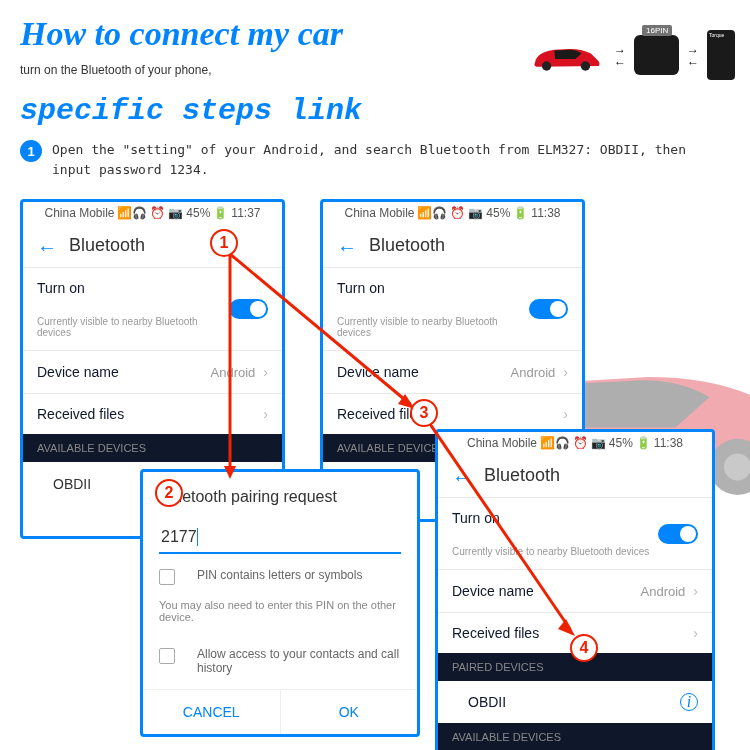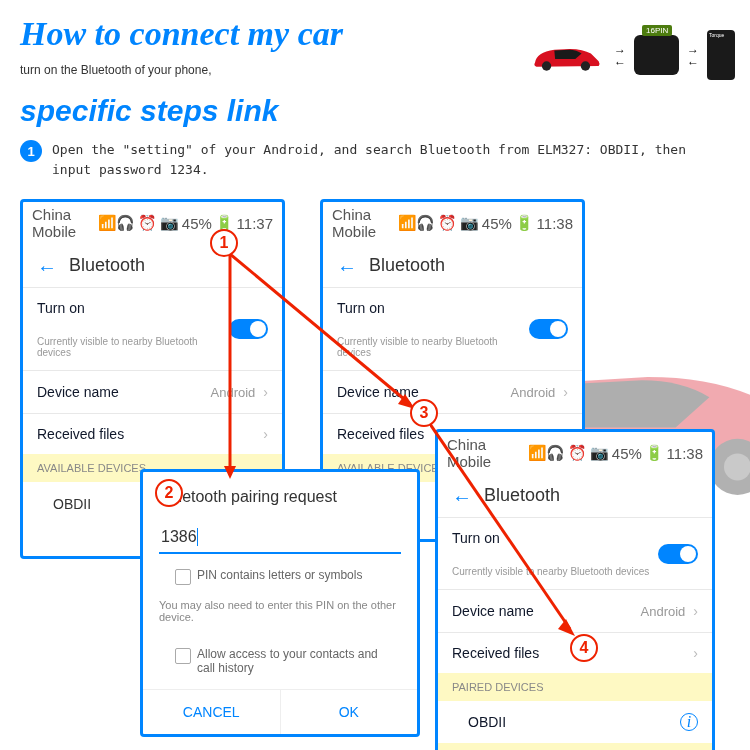--- a/index.html
+++ b/index.html
@@ -4,56 +4,56 @@
 <style>
 *{margin:0;padding:0;box-sizing:border-box;font-family:Arial,sans-serif}
 body{width:750px;height:750px;background:#fff;position:relative;overflow:hidden}
 .bg-car{position:absolute;right:-100px;top:180px;width:450px;height:450px;opacity:.35;z-index:0}
 .header{padding:15px 20px 10px}
 .title1{color:#0085ff;font-style:italic;font-weight:bold;font-size:34px;font-family:"Comic Sans MS",cursive}
 .subtitle{font-size:12px;color:#333;line-height:1.5;margin-top:8px;font-family:monospace}
 .top-icons{position:absolute;right:15px;top:30px;display:flex;align-items:center;gap:8px}
 .car-icon{width:80px;height:35px}
 .obd-box{width:45px;height:40px;background:#1a1a1a;border-radius:6px;position:relative}
-.obd-label{position:absolute;top:-10px;left:8px;background:#4d7c0f;color:#fff;font-size:8px;padding:1px 4px;border-radius:2px}
+.obd-label{position:absolute;top:-10px;left:8px;background:#737373;color:#fff;font-size:8px;padding:1px 4px;border-radius:2px}
 .phone-icon{width:28px;height:50px;background:#1a1a1a;border-radius:4px}
 .phone-label{color:#fff;font-size:5px;padding:2px}
-.title2{color:#0085ff;font-style:italic;font-weight:bold;font-size:30px;font-family:Liberation Sans, sans-serif;margin-top:15px}
+.title2{color:#0085ff;font-style:italic;font-weight:bold;font-size:30px;font-family:Liberation Mono, monospace;margin-top:15px}
 .step-row{display:flex;align-items:flex-start;gap:10px;margin-top:12px}
 .step-num{width:22px;height:22px;border-radius:50%;background:#0085ff;color:#fff;display:flex;align-items:center;justify-content:center;font-size:13px;font-weight:bold;flex-shrink:0}
 .step-text{font-size:13px;color:#333;line-height:1.5;font-family:monospace}
 .screens{position:relative;margin-top:10px;z-index:1}
 .screen{position:absolute;background:#fff;border:3px solid #0085ff;border-radius:4px;width:265px}
 .screen1{left:20px;top:0}
 .screen2{left:320px;top:0}
 .screen3{left:140px;top:270px;width:280px}
 .screen4{left:435px;top:230px;width:280px}
-.statusbar{display:flex;justify-content:center;padding:4px 9px;font-size:15px;color:#555}
+.statusbar{display:flex;justify-content:center;padding:4px 9px;font-size:12px;color:#555}
 .sb-left{display:flex;gap:3px;align-items:center}
 .sb-right{display:flex;gap:3px;align-items:center}
 .screen-header{display:flex;align-items:center;gap:12px;padding:10px 14px}
 .back-arrow{color:#0085ff;font-size:20px}
 .screen-title{font-size:18px;color:#333;font-weight:500}
 .divider{height:1px;background:#e8e8e8}
 .row{padding:12px 14px;display:flex;justify-content:space-between;align-items:center}
 .row-main{font-size:14px;color:#0f172a;font-weight:500}
 .row-sub{font-size:10px;color:#999;margin-top:20px}
 .toggle{width:40px;height:20px;background:#0085ff;border-radius:10px;position:relative}
 .toggle::after{content:'';position:absolute;right:2px;top:2px;width:16px;height:16px;background:#fff;border-radius:50%}
 .chevron{color:#bbb;font-size:14px}
 .row-value{color:#999;font-size:13px;margin-right:8px}
-.section-label{background:#fef9c3;padding:8px 14px;font-size:11px;color:#888;font-weight:500}
+.section-label{background:#0f172a;padding:8px 14px;font-size:11px;color:#888;font-weight:500}
 .device-row{padding:14px 14px 14px 30px;font-size:14px;color:#333}
 .device-row.pairing{color:#bbb}
 .pairing-sub{font-size:10px;color:#bbb;margin-top:2px}
 .info-icon{color:#0085ff;font-size:16px;border:1.5px solid #0085ff;border-radius:50%;width:18px;height:18px;display:inline-flex;align-items:center;justify-content:center;font-style:italic;font-family:serif}
 .dialog-title{font-size:16px;padding:16px;color:#333;font-weight:500}
 .pin-input{margin:0 16px;border-bottom:2px solid #0085ff;padding:6px 2px;font-size:16px;color:#333;display:flex;align-items:center}
 .cursor{width:1px;height:18px;background:#0085ff;display:inline-block}
-.checkbox-row{display:flex;align-items:flex-start;gap:6px;padding:14px 32px}
+.checkbox-row{display:flex;align-items:flex-start;gap:22px;padding:14px 16px}
 .checkbox{width:16px;height:16px;border:1.5px solid #aaa;border-radius:2px;flex-shrink:0;margin-top:1px}
 .checkbox-label{font-size:12px;color:#666}
 .hint-text{font-size:11px;color:#888;padding:0 16px 10px}
 .dialog-buttons{display:flex;border-top:1px solid #eee}
 .dialog-btn{flex:1;text-align:center;padding:14px;font-size:14px;color:#0085ff;font-weight:500}
 .dialog-btn:first-child{border-right:1px solid #eee}
 .circle-num{position:absolute;width:28px;height:28px;border:2.5px solid #e20;border-radius:50%;background:#fff;color:#e20;display:flex;align-items:center;justify-content:center;font-size:16px;font-weight:bold;z-index:10}
 .arrow-line{position:absolute;z-index:5}
 </style>
 </head>
@@ -188,21 +188,21 @@
 <div class="section-label">AVAILABLE DEVICES</div>
 <div class="device-row pairing">
 <div>OBDII</div>
         <div class="pairing-sub">Pairing...</div>
 </div>
 </div>
 
 <div class="screen screen3">
 <div class="dialog-title">Bluetooth pairing request</div>
 <div class="pin-input">
-        <span>1386</span>
+        <span>2177</span>
         <span class="cursor"></span>
       </div>
 <div class="checkbox-row">
 <div class="checkbox"></div>
 <div class="checkbox-label">PIN contains letters or symbols</div>
 </div>
 <div class="hint-text">You may also need to enter this PIN on the other device.</div>
 <div class="checkbox-row">
 <div class="checkbox"></div>
 <div class="checkbox-label">Allow access to your contacts and call history</div>

